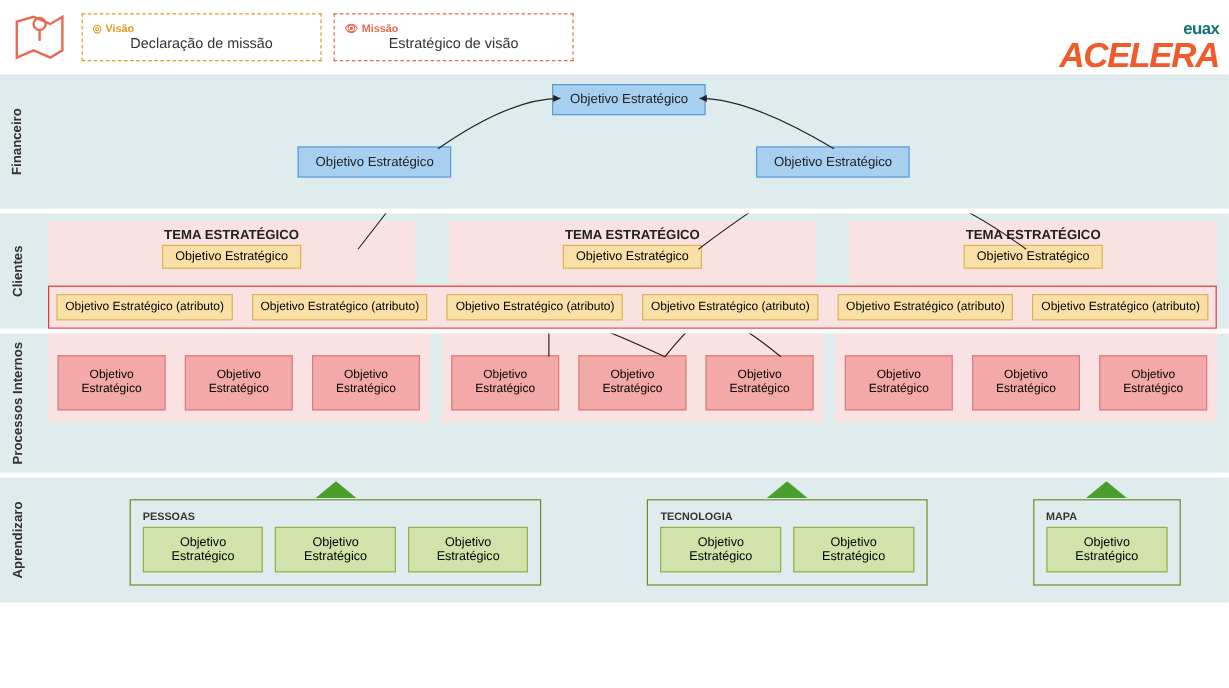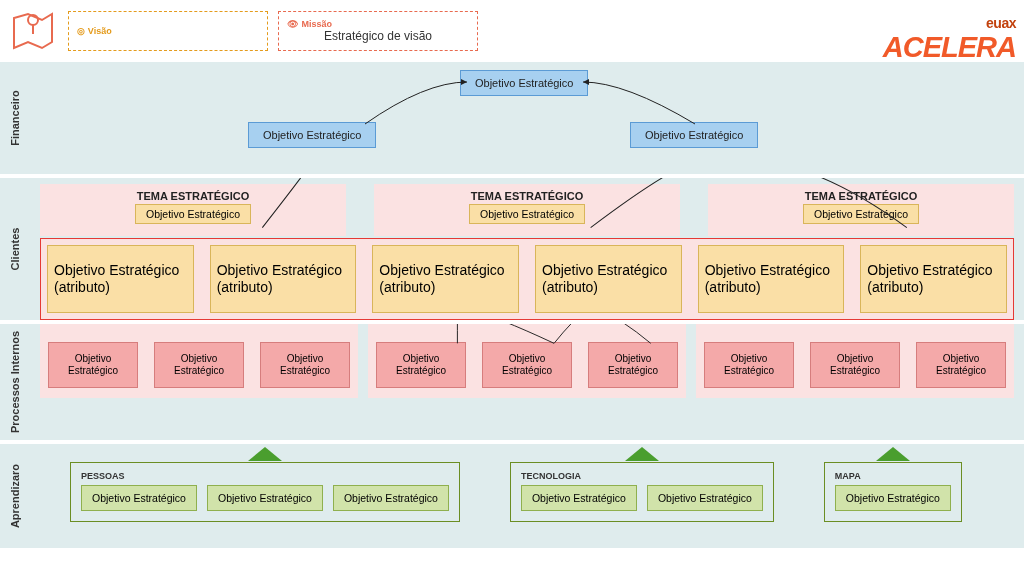--- a/index.html
+++ b/index.html
@@ -43,21 +43,21 @@
   justify-content: center;
 }
 .head-box .lbl { font-size: 9px; font-weight: bold; display: flex; align-items: center; gap: 3px; }
 .head-box.mission { border-color: #e49b1c; }
 .head-box.mission .lbl { color: #e49b1c; }
 .head-box.vision { border-color: #e86a4f; }
 .head-box.vision .lbl { color: #e86a4f; }
 .head-box .txt { color: #333; text-align: center; font-size: 12px; }
 .spacer { flex: 1; }
 .logo { text-align: right; }
-.logo .top { font-size: 14px; font-weight: bold; color: #c2410c; letter-spacing: -0.5px; margin-top: 16px;}
+.logo .top { font-size: 14px; font-weight: bold; color: #0f766e; letter-spacing: -0.5px; margin-top: 16px;}
 .logo .bottom { font-size: 29px; font-weight: 900; color: #f15a29; font-style: italic; letter-spacing: -1px; }
 
 
 .row {
   display: flex;
   position: relative;
 }
 .row-label {
   width: 30px;
   display: flex;
@@ -129,23 +129,23 @@
   padding: 6px;
   display: flex;
   gap: 16px;
   justify-content: space-around;
   margin-top: 2px;
   background: #fbe2e2;
 }
 .obj-attr {
   background: #fadfa6;
   border: 1px solid #d9b55a;
-  padding: 16px 6px;
-  font-size: 14px;
-  text-align: left;
+  padding: 4px 6px;
+  font-size: 10px;
+  text-align: right;
   flex: 1;
   line-height: 1.2;
 }
 .obj-pink {
   background: #f4a9a9;
   border: 1px solid #d67d7d;
   padding: 10px 6px;
   font-size: 10px;
   text-align: center;
   flex: 1;
@@ -168,20 +168,21 @@
 .learn-row {
   display: flex;
   gap: 50px;
   padding: 12px 30px 6px;
   align-items: flex-start;
 }
 .learn-group {
   border: 1px solid #6b8e23;
   padding: 8px 10px 10px;
   position: relative;
+  margin-left: 38px;
 }
 .learn-group-label {
   font-size: 9px;
   font-weight: bold;
   color: #333;
   margin-bottom: 4px;
 }
 .learn-items {
   display: flex;
   gap: 10px;
@@ -222,20 +223,21 @@
       <circle cx="25" cy="14" r="5"></circle>
           <path d="M25 19 L25 28"></path>
     </g>
       </svg>
   </div>
   <div class="head-box mission">
     <div class="lbl">
         <span>◎</span>
         <span>Visão</span>
       </div>
+    <div class="txt">Declaração de missão</div>
   </div>
   <div class="head-box vision">
     <div class="lbl">
         <span>👁</span>
         <span>Missão</span>
       </div>
     <div class="txt">Estratégico de visão</div>
   </div>
   <div class="spacer"></div>
   <div class="logo">

